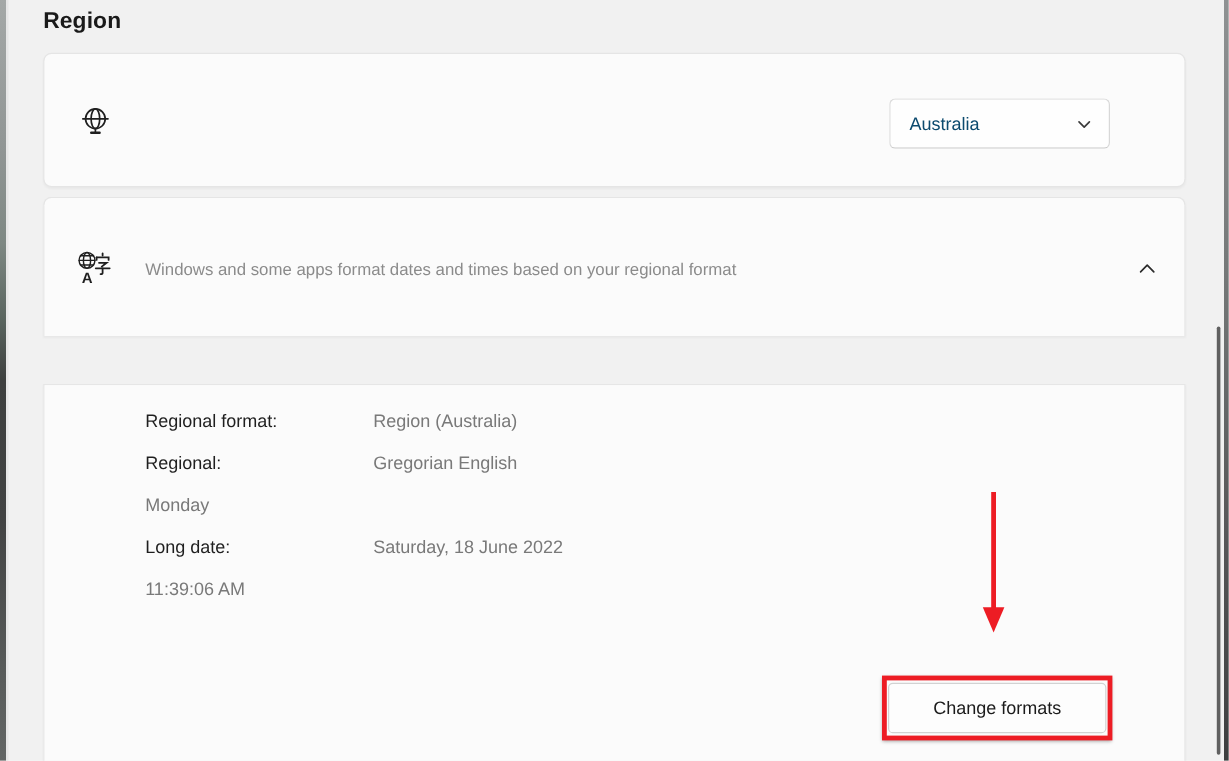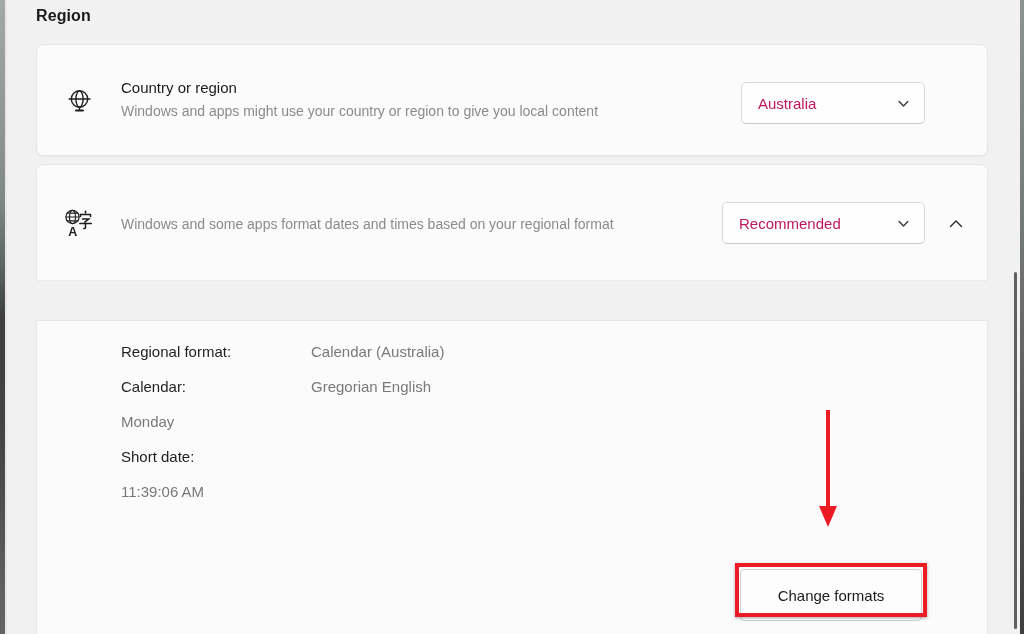--- a/index.html
+++ b/index.html
@@ -18,21 +18,21 @@
     background:linear-gradient(180deg,#a4a8a7 0%,#909594 20%,#7e8883 32%,#5a655f 42%,#3e403f 50%,#424343 68%,#585b5a 88%,#636665 100%);
     border-right:2px solid #e7e7e7;
   }
   .edge-right{
     position:absolute; left:1020px; top:0; width:4px; height:634px;
     background:linear-gradient(180deg,#8f9293 0%,#767979 35%,#565758 70%,#3d3e3f 100%);
   }
 
   .page-title{
     position:absolute; left:36px; top:7px;
-    font-size:16px; font-weight:700; color:#1a1a1a; letter-spacing:.1px;text-align:right;
+    font-size:19px; font-weight:700; color:#1a1a1a; letter-spacing:.1px;text-align:right;
   }
 
   .card{
     position:absolute; left:36px; width:952px;
     background:#fbfbfb; border:1px solid #e5e5e5; border-radius:7px;
     box-shadow:0 1px 2px rgba(0,0,0,.04);
     display:flex; align-items:center;
   }
   .card.header-expanded{
     border-radius:7px 7px 0 0; border-bottom:none;
@@ -53,38 +53,38 @@
     font-size:14px; color:#8b8b8b; line-height:21px; margin-top:3px;
     max-width:565px;
   }
 
   .dropdown{
     position:absolute; top:37px; height:42px;
     background:#fefefe; border:1px solid #d8d8d8; border-bottom-color:#c8c8c8;
     border-radius:5px; display:flex; align-items:center;
     padding:0 14px 0 16px; cursor:default;
   }
-  .dropdown .dd-label{ font-size:15px; color:#be185d; flex:1 1 auto; }
+  .dropdown .dd-label{ font-size:15px; color:#0c4a6e; flex:1 1 auto; }
   .dropdown .dd-chevron{ margin-left:18px; display:flex; }
 
   .dd-australia{ left:704px; width:184px; }
   .dd-recommended{ left:685px; width:203px; }
 
   .expander-chevron{
     position:absolute; left:901px; top:41px; width:36px; height:36px;
     display:flex; align-items:center; justify-content:center; border-radius:4px;
   }
 
   .details{ position:absolute; left:84px; top:13px; }
   .detail-row{ display:flex; height:35px; align-items:center; }
   .detail-label{ width:190px; font-size:15px; color:#1f1f1f; }
   .detail-value{ font-size:15px; color:#797979; }
 
   .change-btn{
-    position:absolute; left:740px; top:569px; width:182px; height:52px;
+    position:absolute; left:740px; top:569px; width:182px; height:42px;
     background:#fdfdfd; border:1px solid #d2d2d2; border-radius:4px;
     font-size:15px; color:#1b1b1b; font-family:"Liberation Sans", sans-serif;
     display:flex; align-items:center; justify-content:center; cursor:default;
   }
 
   
   .annot-rect{
     position:absolute; left:735px; top:563px; width:192px; height:54px;
     border:4px solid var(--annot-red); box-shadow:0 1px 3px rgba(0,0,0,.35);
     pointer-events:none;
@@ -118,24 +118,20 @@
   <div class="card" style="top:44px; height:112px;">
     <div class="card-icon-box">
       <svg class="icon-svg" width="27" height="27" viewBox="0 0 27 27" fill="none" stroke="#1f1f1f" stroke-width="1.4" stroke-linecap="round">
         <circle cx="13.5" cy="12" r="8.2"></circle>
         <ellipse cx="13.5" cy="12" rx="3.6" ry="8.2"></ellipse>
         <line x1="3" y1="12" x2="24" y2="12"></line>
         <line x1="13.5" y1="20.2" x2="13.5" y2="23"></line>
         <line x1="10" y1="23.6" x2="17" y2="23.6" stroke-width="2"></line>
       </svg>
     </div>
-    <div class="card-text">
-      <div class="card-title">Country or region</div>
-      <div class="card-desc">Windows and apps might use your country or region to give you local content</div>
-    </div>
     <div class="dropdown dd-australia">
       <span class="dd-label">Australia</span>
       <span class="dd-chevron">
         <svg width="13" height="13" viewBox="0 0 12 12" fill="none" stroke="#3a3a3a" stroke-width="1.3" stroke-linecap="round" stroke-linejoin="round">
             <path d="M2 4.2l4 4 4-4"></path>
           </svg>
       </span>
     </div>
   </div>
 
@@ -159,50 +155,43 @@
           <path d="M16.8 15.6 H28.4"></path>
           <path d="M22.5 15.6 V19.4 Q22.5 20.6 20.8 20.4"></path>
         </g>
 
         <text x="5.2" y="27.5" font-family="Liberation Sans, sans-serif" font-size="12.5" font-weight="bold" fill="#1f1f1f" stroke="none">A</text>
       </svg>
     </div>
     <div class="card-text">
       <div class="card-desc">Windows and some apps format dates and times based on your regional format</div>
     </div>
-    <div class="dropdown dd-recommended">
-      <span class="dd-label">Recommended</span>
-      <span class="dd-chevron">
-        <svg width="13" height="13" viewBox="0 0 12 12" fill="none" stroke="#3a3a3a" stroke-width="1.3" stroke-linecap="round" stroke-linejoin="round">
-            <path d="M2 4.2l4 4 4-4"></path>
-          </svg>
-      </span>
-    </div>
     <div class="expander-chevron">
       <svg width="20" height="20" viewBox="0 0 20 20" fill="none" stroke="#2b2b2b" stroke-width="1.4" stroke-linecap="round" stroke-linejoin="round">
           <path d="M4.5 12.5l5.5-5.5 5.5 5.5"></path>
         </svg>
     </div>
   </div>
 
   <div class="card expander-body" style="top:280px; height:340px;">
     <div class="details">
       <div class="detail-row">
         <span class="detail-label">Regional format:</span>
-        <span class="detail-value">Calendar (Australia)</span>
-      </div>
-      <div class="detail-row">
-        <span class="detail-label">Calendar:</span>
+        <span class="detail-value">Region (Australia)</span>
+      </div>
+      <div class="detail-row">
+        <span class="detail-label">Regional:</span>
         <span class="detail-value">Gregorian English</span>
       </div>
       <div class="detail-row">
         <span class="detail-value">Monday</span>
       </div>
       <div class="detail-row">
-        <span class="detail-label">Short date:</span>
+        <span class="detail-label">Long date:</span>
+        <span class="detail-value">Saturday, 18 June 2022</span>
       </div>
       <div class="detail-row">
         <span class="detail-value">11:39:06 AM</span>
       </div>
     </div>
   </div>
 
   <button class="change-btn">Change formats</button>
 
   <div class="annot-arrow-shaft"></div>

